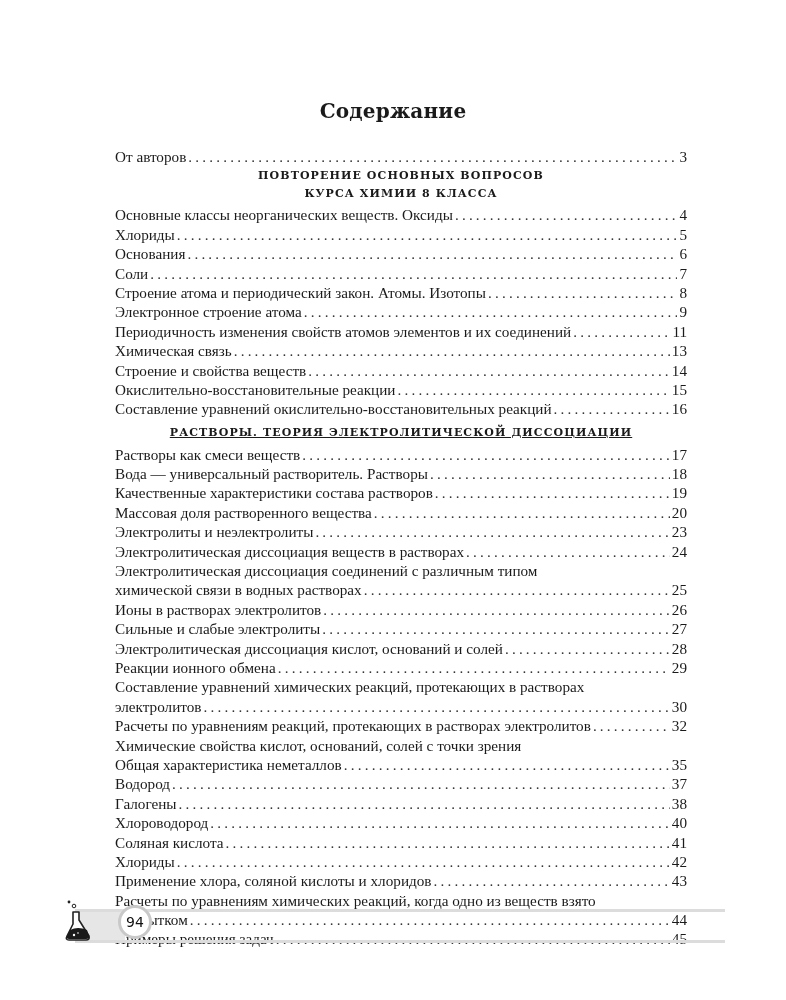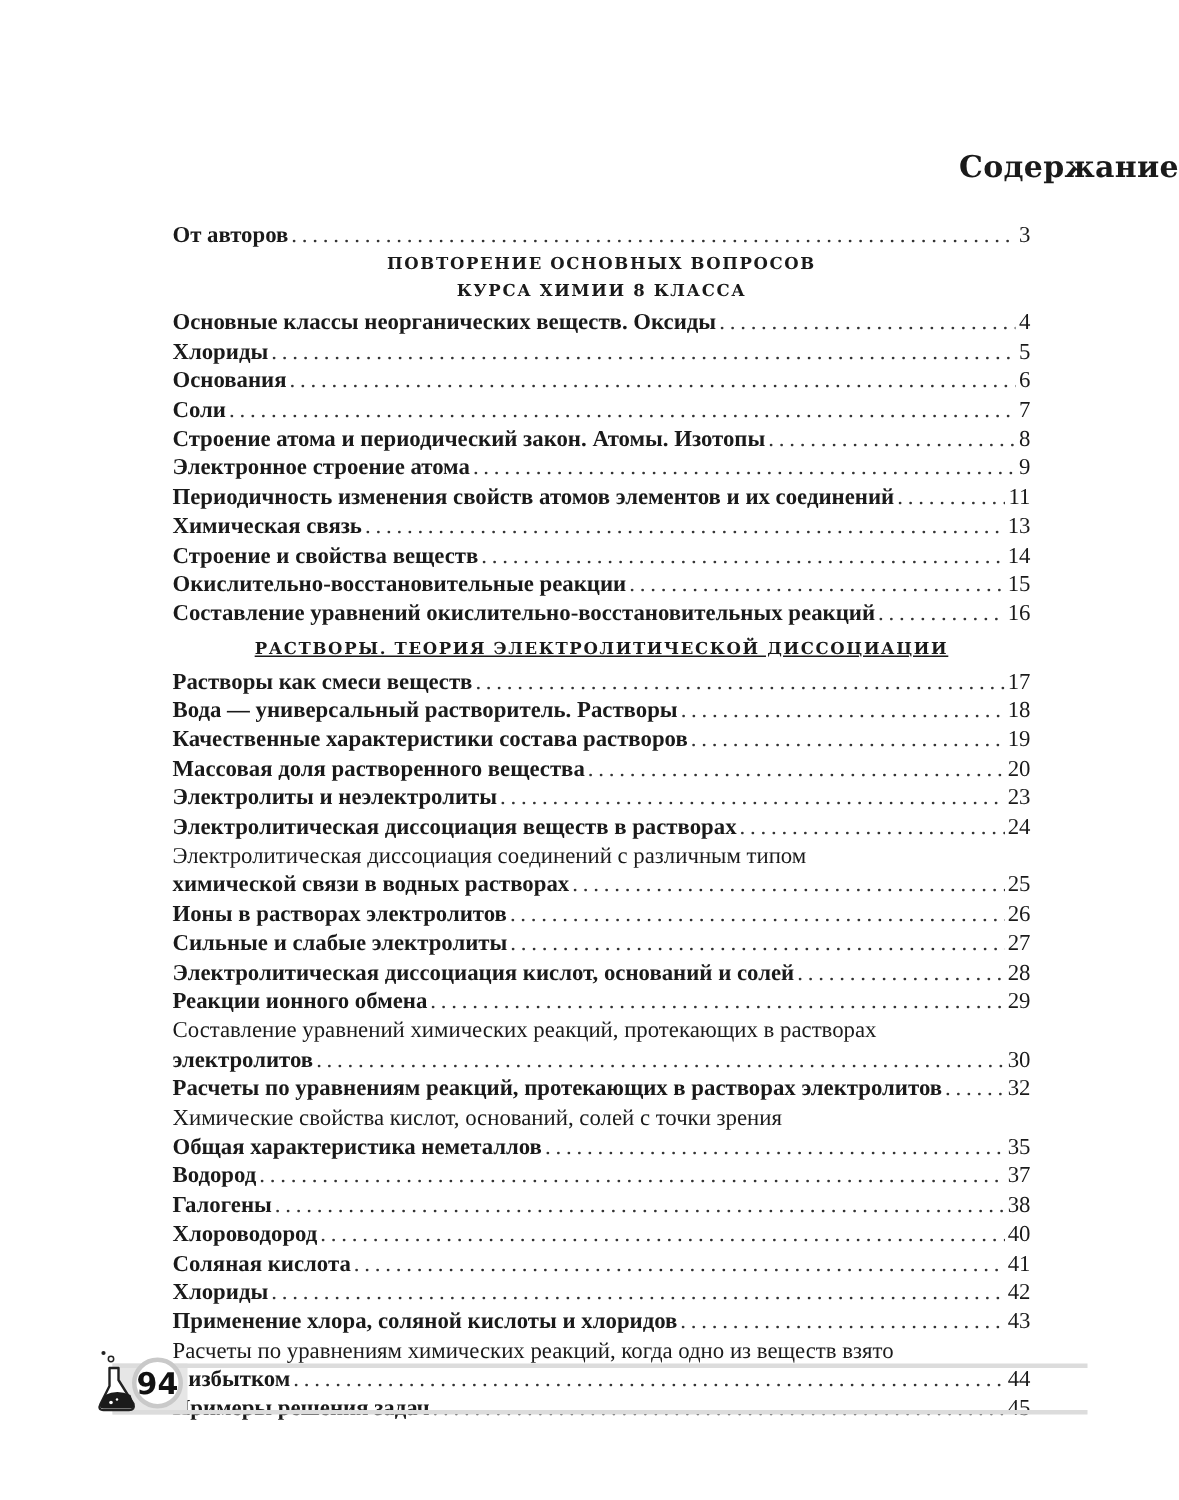--- a/index.html
+++ b/index.html
@@ -1,39 +1,39 @@
 <!DOCTYPE html>
 <html><head>
 <meta charset="utf-8">
 <style>
   html, body { margin: 0; padding: 0; background: #ffffff; }
   body { width: 786px; height: 1000px; position: relative; overflow: hidden;
          font-family: "Liberation Serif", "DejaVu Serif", serif; color: #1a1a1a; }
-  .page-title { position: absolute; top: 99px; left: 0; width: 786px; text-align: right;
+  .page-title { position: absolute; top: 99px; left: 0; width: 786px; text-align: center;
                 font-family: "DejaVu Serif", serif; font-weight: bold; font-size: 20px; letter-spacing: 0.2px; }
   .toc { position: absolute; top: 147px; left: 115px; width: 572px; }
   .row { display: flex; align-items: baseline; font-size: 15.2px; line-height: 19.4px; height: 19.4px; white-space: nowrap; }
-  .row .label { flex: 0 0 auto; padding-right: 2px; font-weight: bold; }
+  .row .label { flex: 0 0 auto; padding-right: 2px; }
   .row .dots { flex: 1 1 auto; overflow: hidden; letter-spacing: 3.1px; color: #333; }
   .row .dots::before { content: ". . . . . . . . . . . . . . . . . . . . . . . . . . . . . . . . . . . . . . . . . . . . . . . . . . . . . . . . . . . . . . . . . . . . . . . . . . . . . . . . . . . . . . . . . . . . . . . . . . . . . . . . . . . . . . . . . . . . . . . . . . . . . . . ."; letter-spacing: -0.3px; }
   .row .page { flex: 0 0 auto; padding-left: 2px; text-align: right; }
   .row.cont { display: block; }
   .section { text-align: center; font-family: "DejaVu Serif", serif; font-weight: bold; font-size: 11px;
              letter-spacing: 1.1px; line-height: 18px; }
   .section.s1 { margin-top: 1px; margin-bottom: 2px; }
   .section.s2 { margin-top: 5px; margin-bottom: 3px; text-decoration: underline; }
   .section.s3 { margin-top: 6px; margin-bottom: 4px; }
   .footer { position: absolute; left: 75px; top: 909px; width: 650px; height: 34px; }
   .footer .line-top { position: absolute; left: 0; right: 0; top: 0; height: 3px; background: #dcdcdc; }
   .footer .line-bottom { position: absolute; left: 0; right: 0; bottom: 0; height: 3px; background: #dcdcdc; }
   .footer .left-fill { position: absolute; left: 0; width: 50px; top: 0; bottom: 0; background: #e6e6e6; }
-  .page-badge { position: absolute; left: 88px; top: 905px; width: 34px; height: 34px; border-radius: 50%;
+  .page-badge { position: absolute; left: 118px; top: 905px; width: 34px; height: 34px; border-radius: 50%;
                 border: 3px solid #c9c9c9; background: #fff; box-sizing: border-box;
                 display: flex; align-items: center; justify-content: center;
-                font-family: "DejaVu Sans", sans-serif; font-weight: bold; font-size: 20px; color: #111; }
+                font-family: "DejaVu Sans", sans-serif; font-weight: normal; font-size: 14px; color: #111; }
   .flask { position: absolute; left: 62px; top: 898px; width: 34px; height: 46px; }
 </style>
 </head>
 <body>
 
 <div class="page-title">Содержание</div>
 
 <div class="toc">
   <div class="row">
     <span class="label">От авторов</span>

